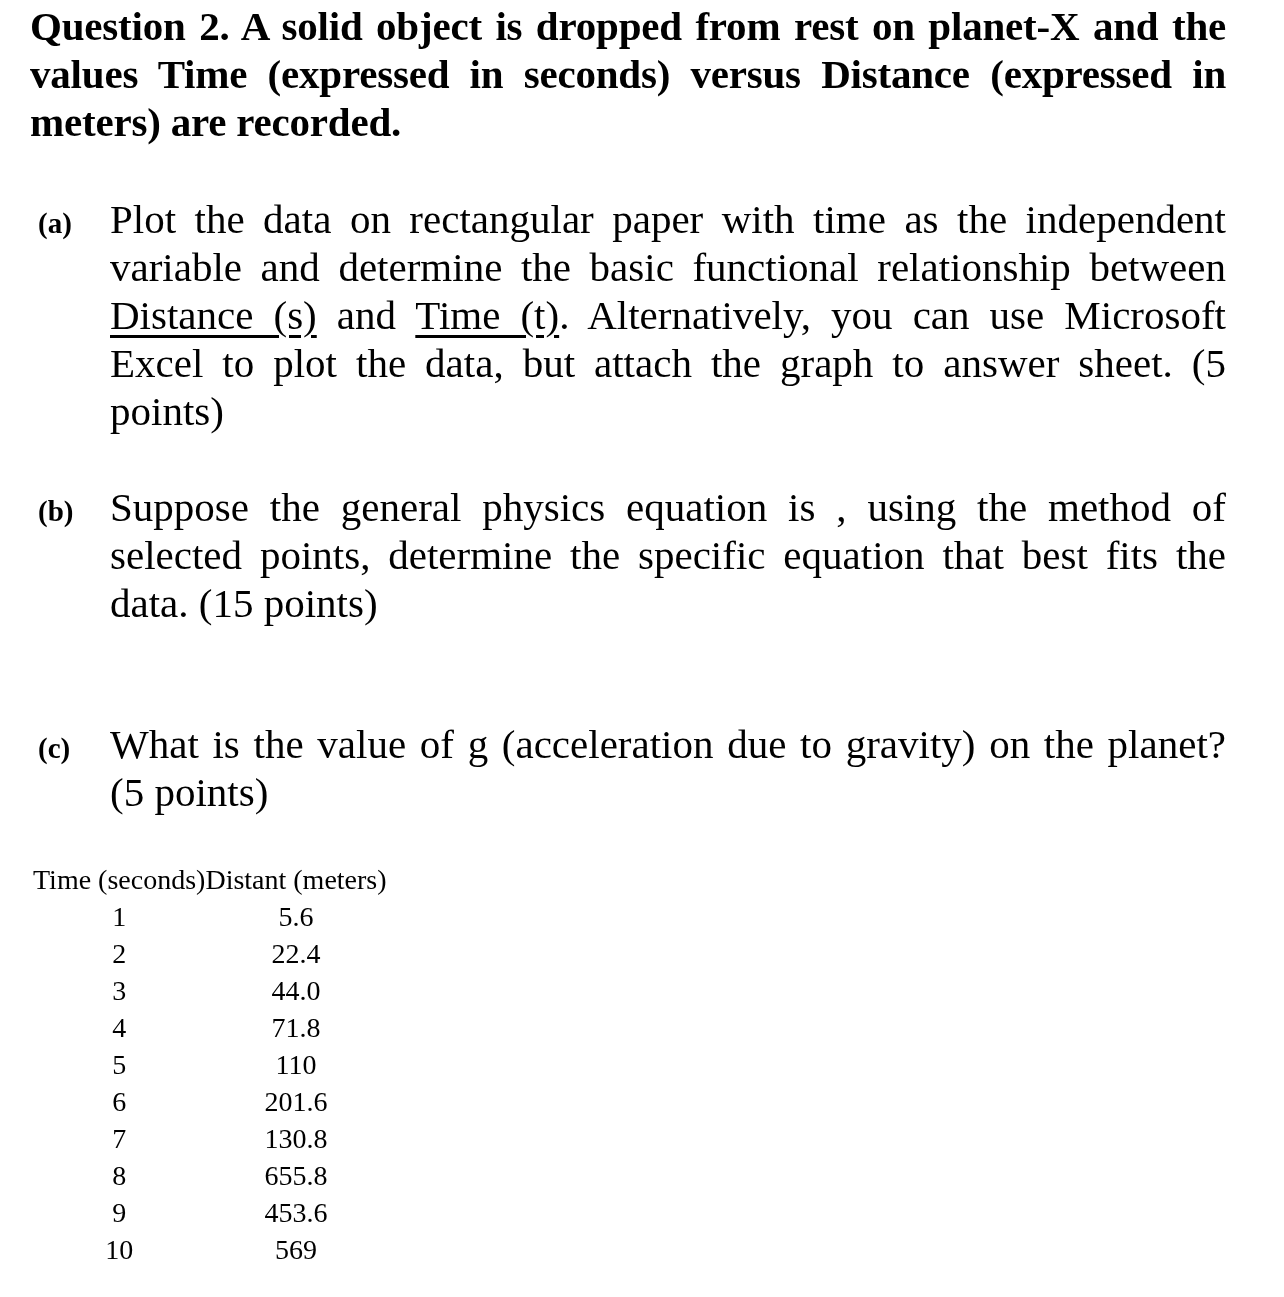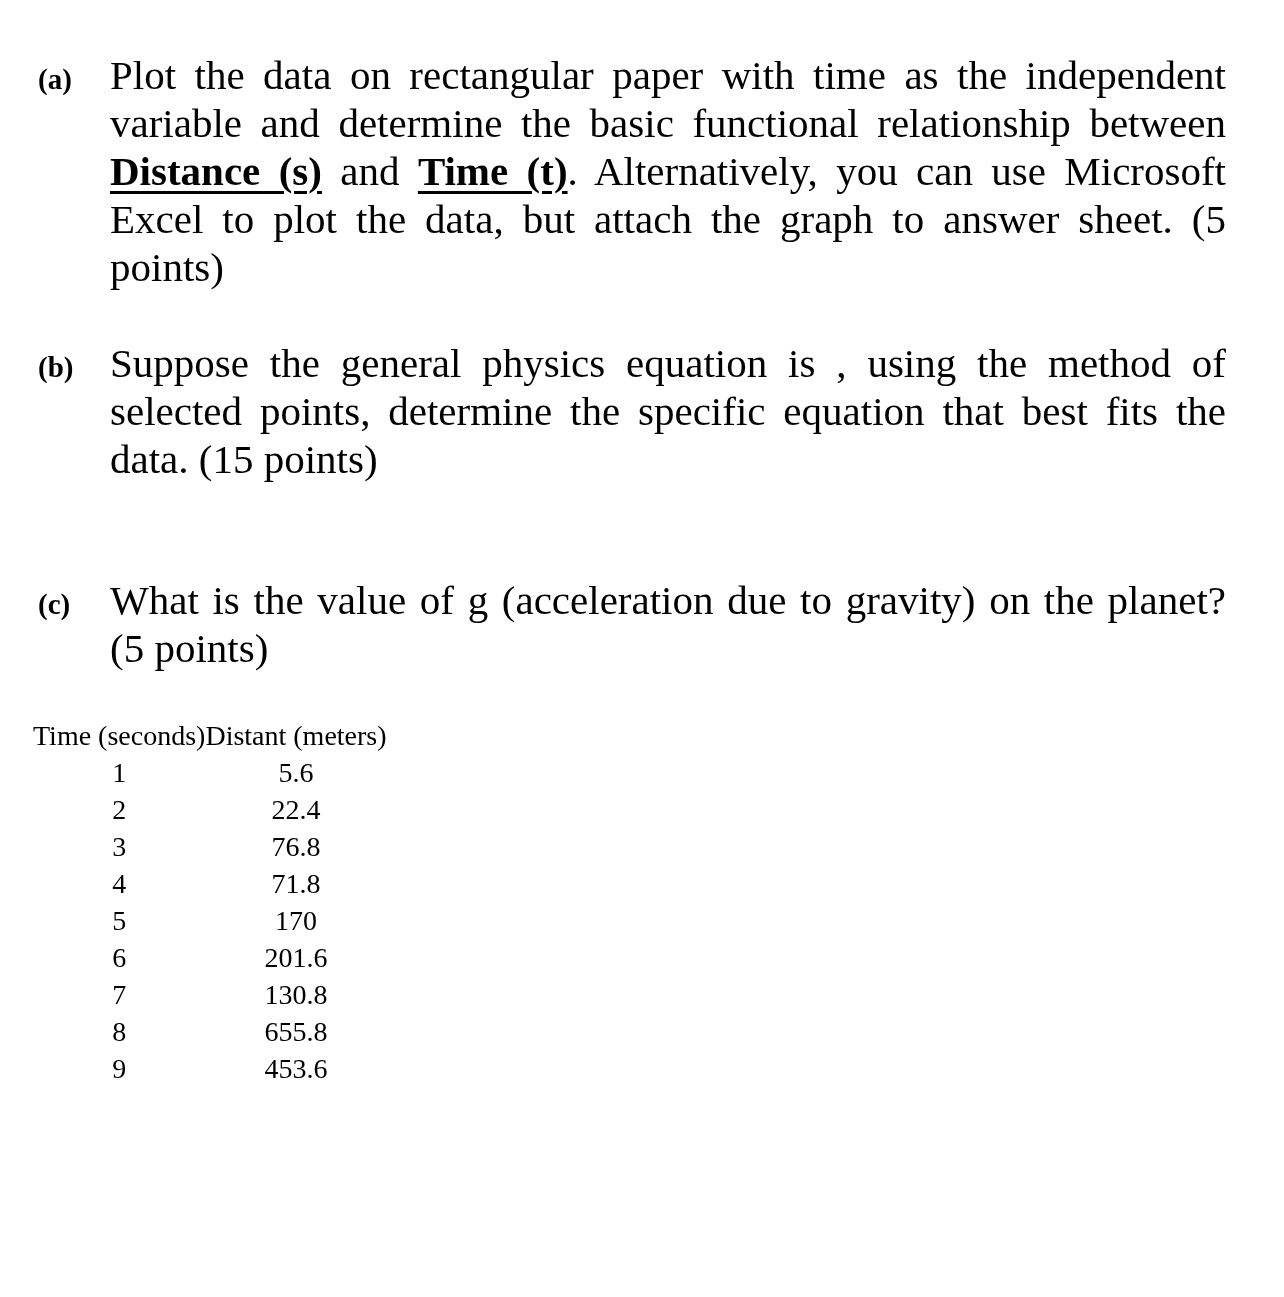--- a/index.html
+++ b/index.html
@@ -40,21 +40,20 @@
     font-weight: bold;
     line-height: 1;
   }
   .part-a { margin-top: 49px; }
   .part-b { margin-top: 48px; }
   .part-c { margin-top: 93px; }
   .u {
     text-decoration: underline;
     text-decoration-thickness: 3px;
     text-underline-offset: 6px;
-    font-weight: bold;
   }
   .data-table {
     margin: 45px 0 12px 3px;
     border-collapse: collapse;
     font-size: 28px;
     line-height: 37px;
   }
   .data-table th, .data-table td {
     padding: 0;
     font-weight: normal;
@@ -62,20 +61,21 @@
     white-space: nowrap;
   }
   .data-table th.col-time, .data-table td.col-time { width: 172px; }
   .data-table th.col-dist, .data-table td.col-dist { width: 178px; }
 </style>
 </head>
 <body>
 
 <div class="page">
 
+  <p class="heading">Question 2. A solid object is dropped from rest on planet-X and the values Time (expressed in seconds) versus Distance (expressed in meters) are recorded.</p>
 
   <div class="part part-a">
     <span class="marker">(a)</span>
     <span>Plot the data on rectangular paper with time as the independent variable and determine the basic functional relationship between </span><span class="u">Distance (s)</span><span> and </span><span class="u">Time (t)</span><span>. Alternatively, you can use Microsoft Excel to plot the data, but attach the graph to answer sheet. (5 points)</span>
   </div>
 
   <div class="part part-b">
     <span class="marker">(b)</span>
     <span>Suppose the general physics equation is , using the method of selected points, determine the specific equation that best fits the data. (15 points)</span>
   </div>
@@ -96,42 +96,46 @@
       <tr>
         <td class="col-time">1</td>
         <td class="col-dist">5.6</td>
       </tr>
       <tr>
         <td class="col-time">2</td>
         <td class="col-dist">22.4</td>
       </tr>
       <tr>
         <td class="col-time">3</td>
-        <td class="col-dist">76.8</td>
+        <td class="col-dist">44.0</td>
       </tr>
       <tr>
         <td class="col-time">4</td>
         <td class="col-dist">71.8</td>
       </tr>
       <tr>
         <td class="col-time">5</td>
-        <td class="col-dist">170</td>
+        <td class="col-dist">110</td>
       </tr>
       <tr>
         <td class="col-time">6</td>
         <td class="col-dist">201.6</td>
       </tr>
       <tr>
         <td class="col-time">7</td>
         <td class="col-dist">130.8</td>
       </tr>
       <tr>
         <td class="col-time">8</td>
         <td class="col-dist">655.8</td>
       </tr>
       <tr>
         <td class="col-time">9</td>
         <td class="col-dist">453.6</td>
       </tr>
+      <tr>
+        <td class="col-time">10</td>
+        <td class="col-dist">569</td>
+      </tr>
     </tbody>
   </table>
 
 </div>
 
 </body></html>

